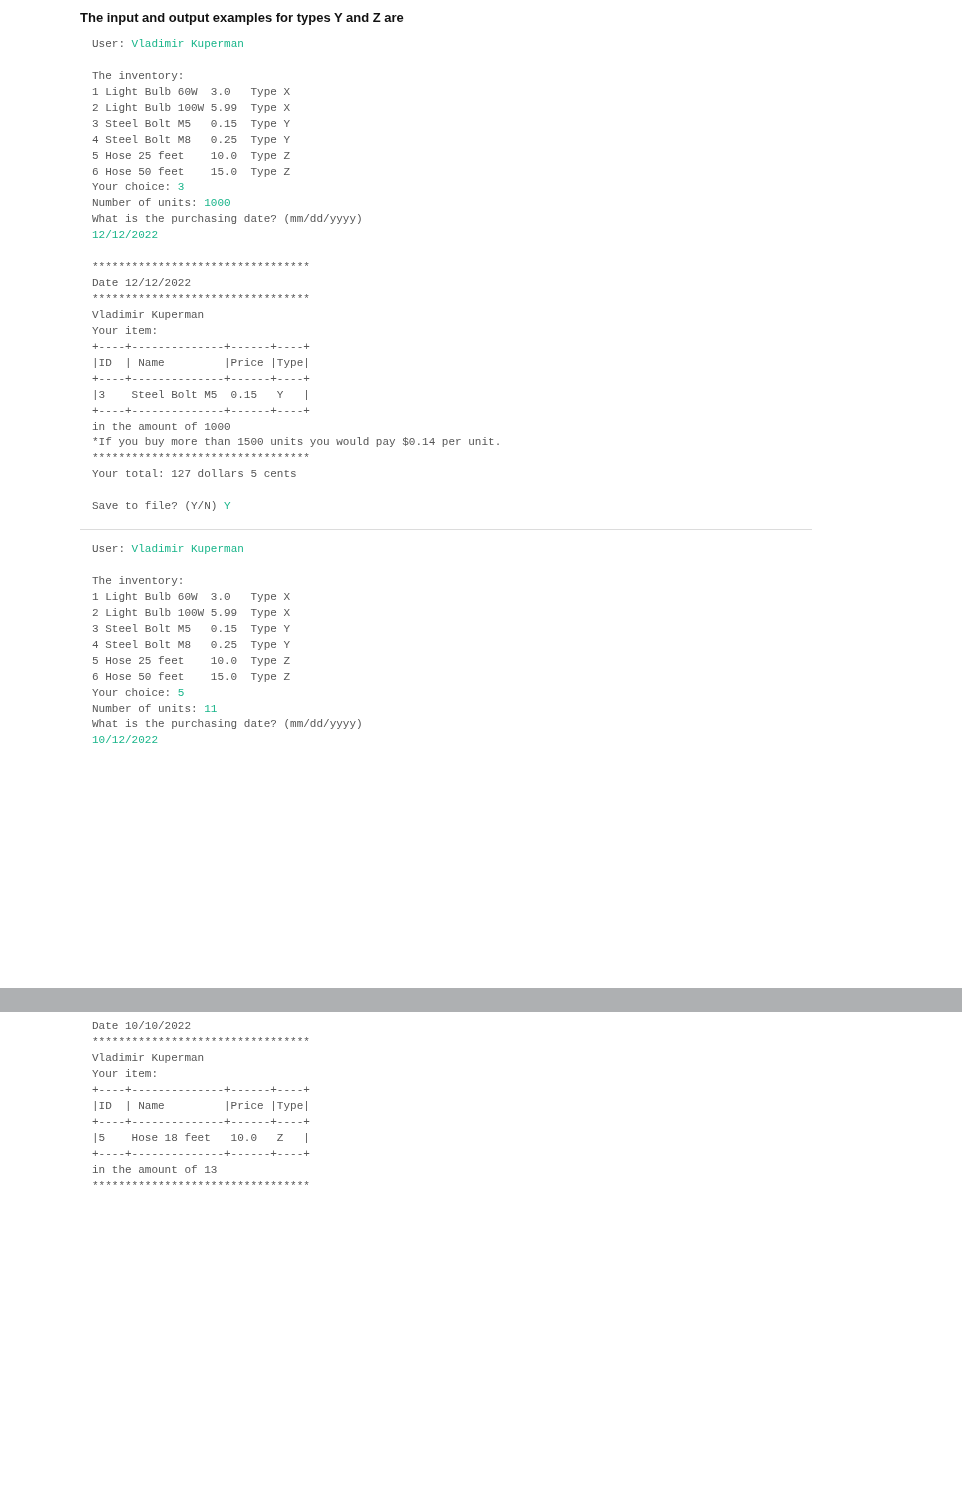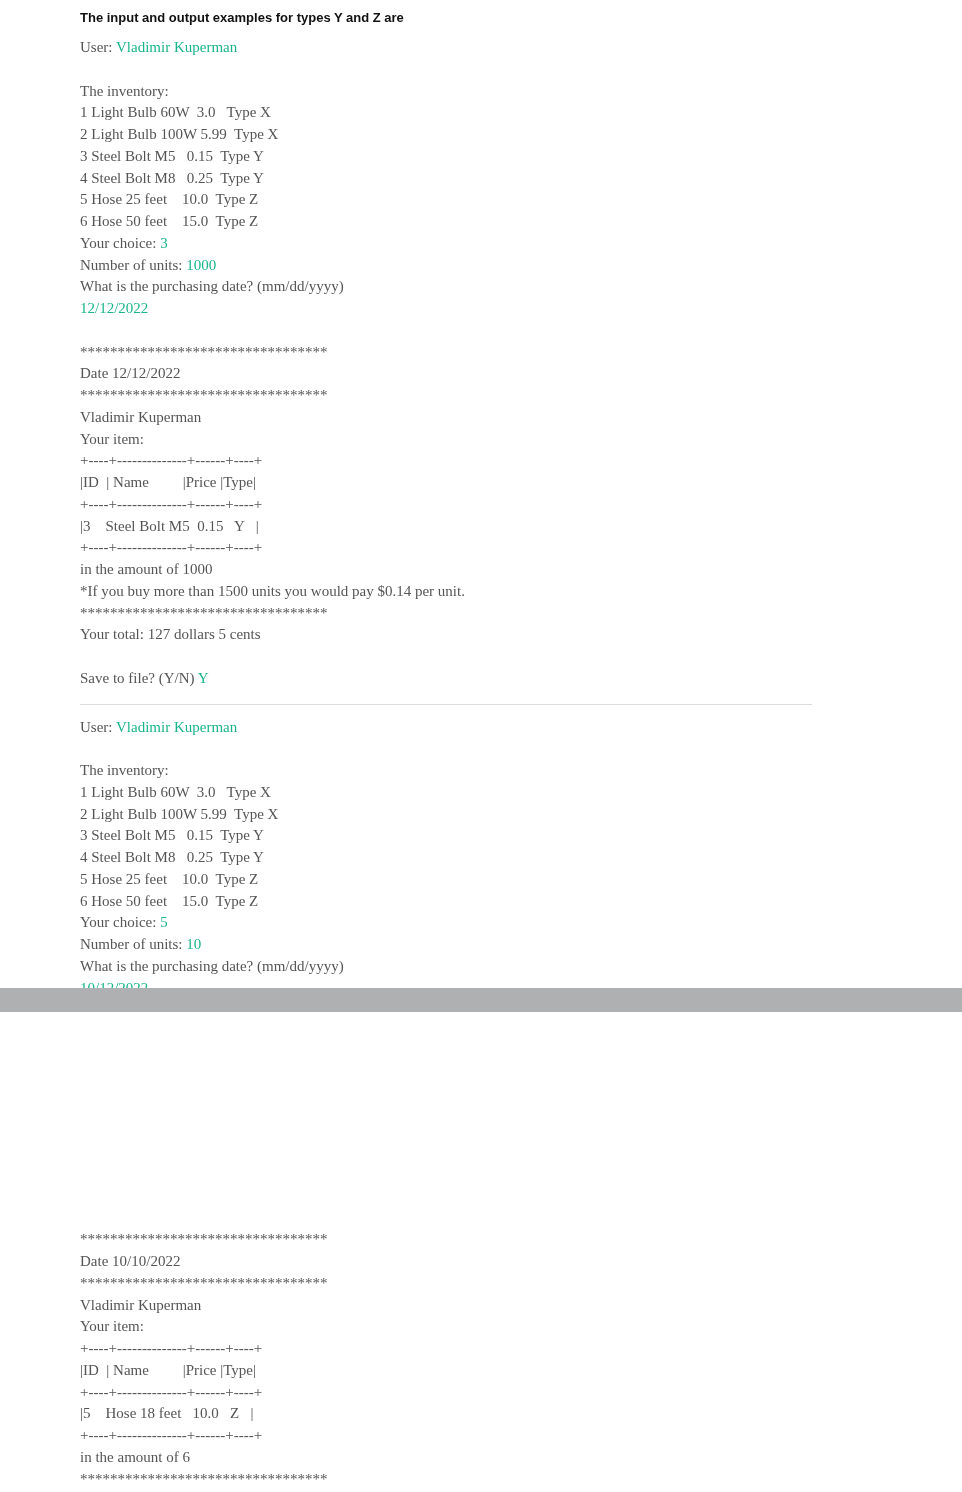--- a/index.html
+++ b/index.html
@@ -17,24 +17,24 @@
     box-sizing: border-box;
     position: relative;
   }
   h2.heading {
     font-size: 13px;
     font-weight: bold;
     margin: 0 0 12px 0;
     color: #111;
   }
   pre.term {
-    font-family: Liberation Serif, serif;
-    font-size: 15px;
+    font-family: Liberation Mono, monospace;
+    font-size: 11px;
     line-height: 1.45;
-    margin: 0;
+    margin: 12px;
     white-space: pre;
     color: #555;
   }
   pre.term .hl {
     color: #19b58a;
   }
   hr.split {
     border: none;
     border-top: 1px solid #dcdcdc;
     margin: 14px 0 12px 0;
@@ -92,39 +92,39 @@
   <pre class="term"><span>User: </span><span class="hl">Vladimir Kuperman</span>
 
 <span>The inventory:</span>
 <span>1 Light Bulb 60W  3.0   Type X</span>
 <span>2 Light Bulb 100W 5.99  Type X</span>
 <span>3 Steel Bolt M5   0.15  Type Y</span>
 <span>4 Steel Bolt M8   0.25  Type Y</span>
 <span>5 Hose 25 feet    10.0  Type Z</span>
 <span>6 Hose 50 feet    15.0  Type Z</span>
 <span>Your choice: </span><span class="hl">5</span>
-<span>Number of units: </span><span class="hl">10</span>
+<span>Number of units: </span><span class="hl">11</span>
 <span>What is the purchasing date? (mm/dd/yyyy)</span>
 <span class="hl">10/12/2022</span>
 </pre>
 
   <div class="grey-band" style="top:988px"></div>
 
   <div style="height:230px"></div>
 
   <pre class="term"><span>*********************************</span>
 <span>Date 10/10/2022</span>
 <span>*********************************</span>
 <span>Vladimir Kuperman</span>
 <span>Your item:</span>
 <span>+----+--------------+------+----+</span>
 <span>|ID  | Name         |Price |Type|</span>
 <span>+----+--------------+------+----+</span>
 <span>|5    Hose 18 feet   10.0   Z   |</span>
 <span>+----+--------------+------+----+</span>
-<span>in the amount of 6</span>
+<span>in the amount of 13</span>
 <span>*********************************</span>
 
 
 
 </pre>
 
 </div>
 
 </body></html>

